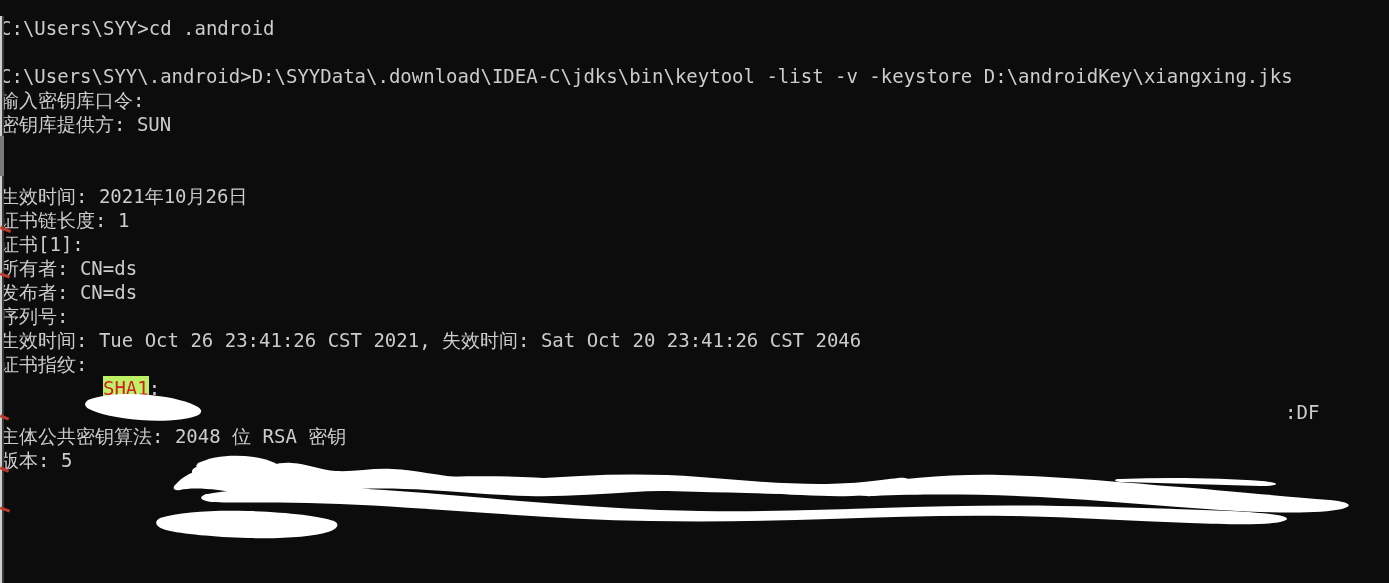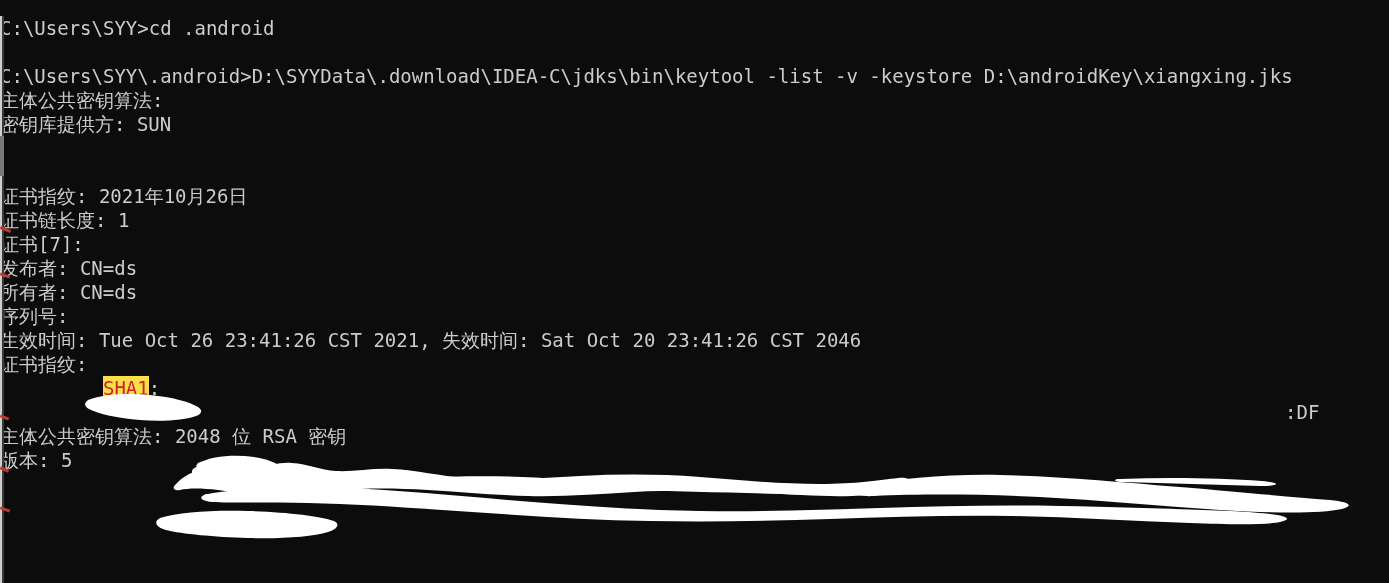--- a/index.html
+++ b/index.html
@@ -67,21 +67,21 @@
     font-size: 19px;
     color: #cccccc;
     white-space: pre;
     letter-spacing: 0px;
     position: relative;
   }
   .line.blank { color: transparent; }
 
   .hl-sha1 {
     color: #d01f2a;
-    background: #fde047;
+    background: #bef264;
     padding: 1px 0;
   }
 
   
   #redactions {
     position: absolute;
     left: 0; top: 0;
     width: 1389px;
     height: 583px;
     z-index: 5;
@@ -102,29 +102,29 @@
 
   <div class="left-edge"></div>
   <div class="left-edge-dark"></div>
   <div class="scroll-thumb"></div>
 
   <div id="textlayer">
 
     <div class="line">C:\Users\SYY&gt;cd .android</div>
     <div class="line blank"></div>
     <div class="line">C:\Users\SYY\.android&gt;D:\SYYData\.download\IDEA-C\jdks\bin\keytool -list -v -keystore D:\androidKey\xiangxing.jks</div>
-    <div class="line">主体公共密钥算法:</div>
+    <div class="line">输入密钥库口令:</div>
     <div class="line">密钥库提供方: SUN</div>
     <div class="line blank"></div>
     <div class="line blank"></div>
-    <div class="line">证书指纹: 2021年10月26日</div>
+    <div class="line">生效时间: 2021年10月26日</div>
     <div class="line">证书链长度: 1</div>
-    <div class="line">证书[7]:</div>
+    <div class="line">证书[1]:</div>
+    <div class="line">所有者: CN=ds</div>
     <div class="line">发布者: CN=ds</div>
-    <div class="line">所有者: CN=ds</div>
     <div class="line">序列号: </div>
     <div class="line">生效时间: Tue Oct 26 23:41:26 CST 2021, 失效时间: Sat Oct 20 23:41:26 CST 2046</div>
     <div class="line">证书指纹:</div>
 
     <div class="line"><span>         </span><span class="hl-sha1">SHA1</span><span>: </span></div>
 
     <div class="line"><span style="position:absolute;left:1285px;">:DF</span></div>
 
     <div class="line">主体公共密钥算法: 2048 位 RSA 密钥</div>
     <div class="line">版本: 5</div>

